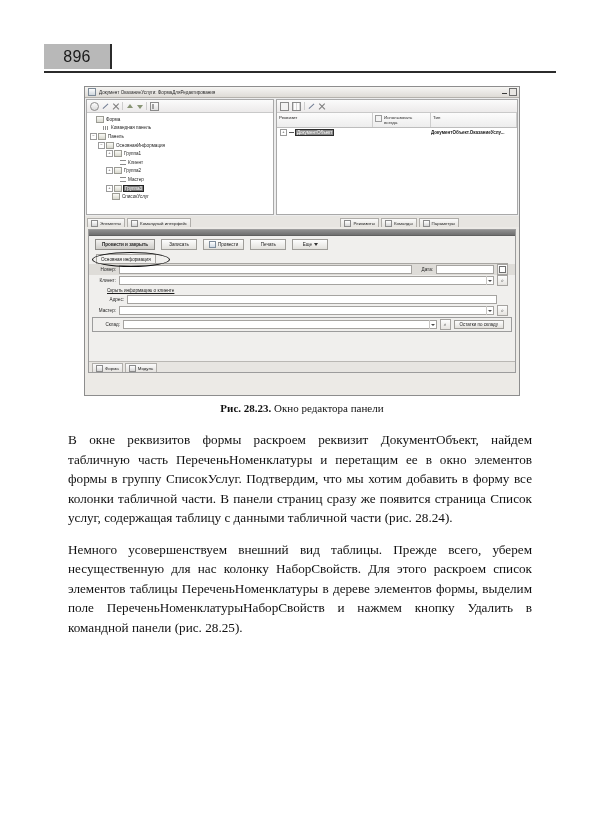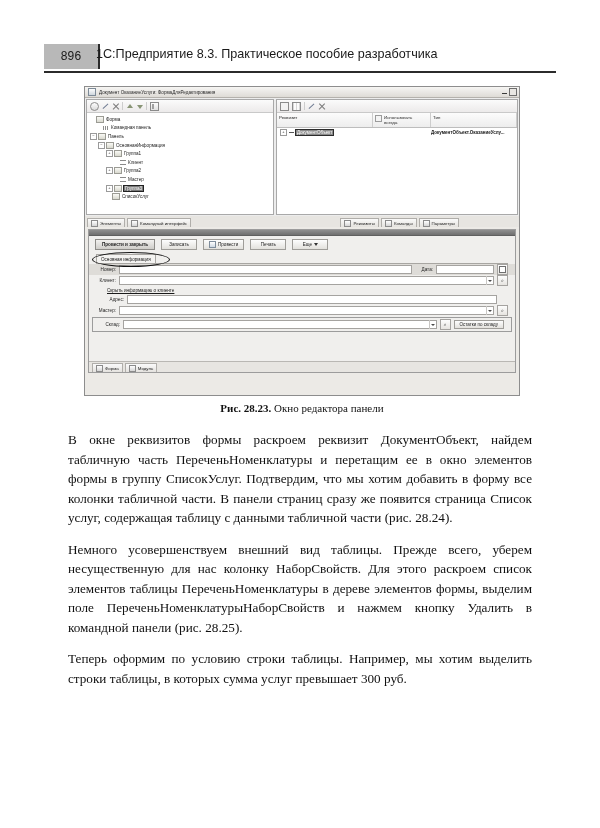--- a/index.html
+++ b/index.html
@@ -21,27 +21,27 @@
     position: absolute;
     left: 44px;
     top: 44px;
     width: 512px;
     height: 30px;
   }
   .page-num {
     position: absolute;
     left: 0;
     top: 0;
-    width: 56px;
+    width: 68px;
     height: 25px;
     background: #b8b8b8;
     border-right: 2px solid #2b2b2b;
     box-sizing: border-box;
     font-family: "Liberation Sans", sans-serif;
-    font-size: 12px;
+    font-size: 16px;
     color: #1a1a1a;
     text-align: center;
     line-height: 25px;
     letter-spacing: 0.2px;
   }
   .header-title {
     position: absolute;
     left: 52px;
     top: 3px;
     font-family: "Liberation Sans", sans-serif;
@@ -324,21 +324,20 @@
     color: #101010;
   }
   .body-text p { margin: 0 0 12px 0; text-indent: 0; font-family: Liberation Serif, serif; }
   .body-text p:last-child { margin-bottom: 0; }
 </style>
 </head>
 <body>
 
 <div class="page-header">
   <div class="page-num">896</div>
-  <div class="header-title">1С:Предприятие 8.3. Практическое пособие разработчика</div>
   <div class="header-rule"></div>
 </div>
 
 <div class="figure">
 
   <div class="win-title">
     <span class="ico"></span>
     <span class="t">Документ ОказаниеУслуги: ФормаДляРедактирования</span>
     <span class="win-ctrls">
       <span class="dash"></span>
@@ -557,14 +556,13 @@
 </div>
 
 <div class="caption">
   <b>Рис. 28.23.</b>
   <span>Окно редактора панели</span>
 </div>
 
 <div class="body-text">
   <p>В окне реквизитов формы раскроем реквизит ДокументОбъект, найдем табличную часть ПереченьНоменклатуры и перетащим ее в окно элементов формы в группу СписокУслуг. Подтвердим, что мы хотим добавить в форму все колонки табличной части. В панели страниц сразу же появится страница Список услуг, содержащая таблицу с данными табличной части (рис. 28.24).</p>
   <p>Немного усовершенствуем внешний вид таблицы. Прежде всего, уберем несущественную для нас колонку НаборСвойств. Для этого раскроем список элементов таблицы ПереченьНоменклатуры в дереве элементов формы, выделим поле ПереченьНоменклатурыНаборСвойств и нажмем кнопку Удалить в командной панели (рис. 28.25).</p>
-  <p>Теперь оформим по условию строки таблицы. Например, мы хотим выделить строки таблицы, в которых сумма услуг превышает 300 руб.</p>
 </div>
 
 </body></html>

